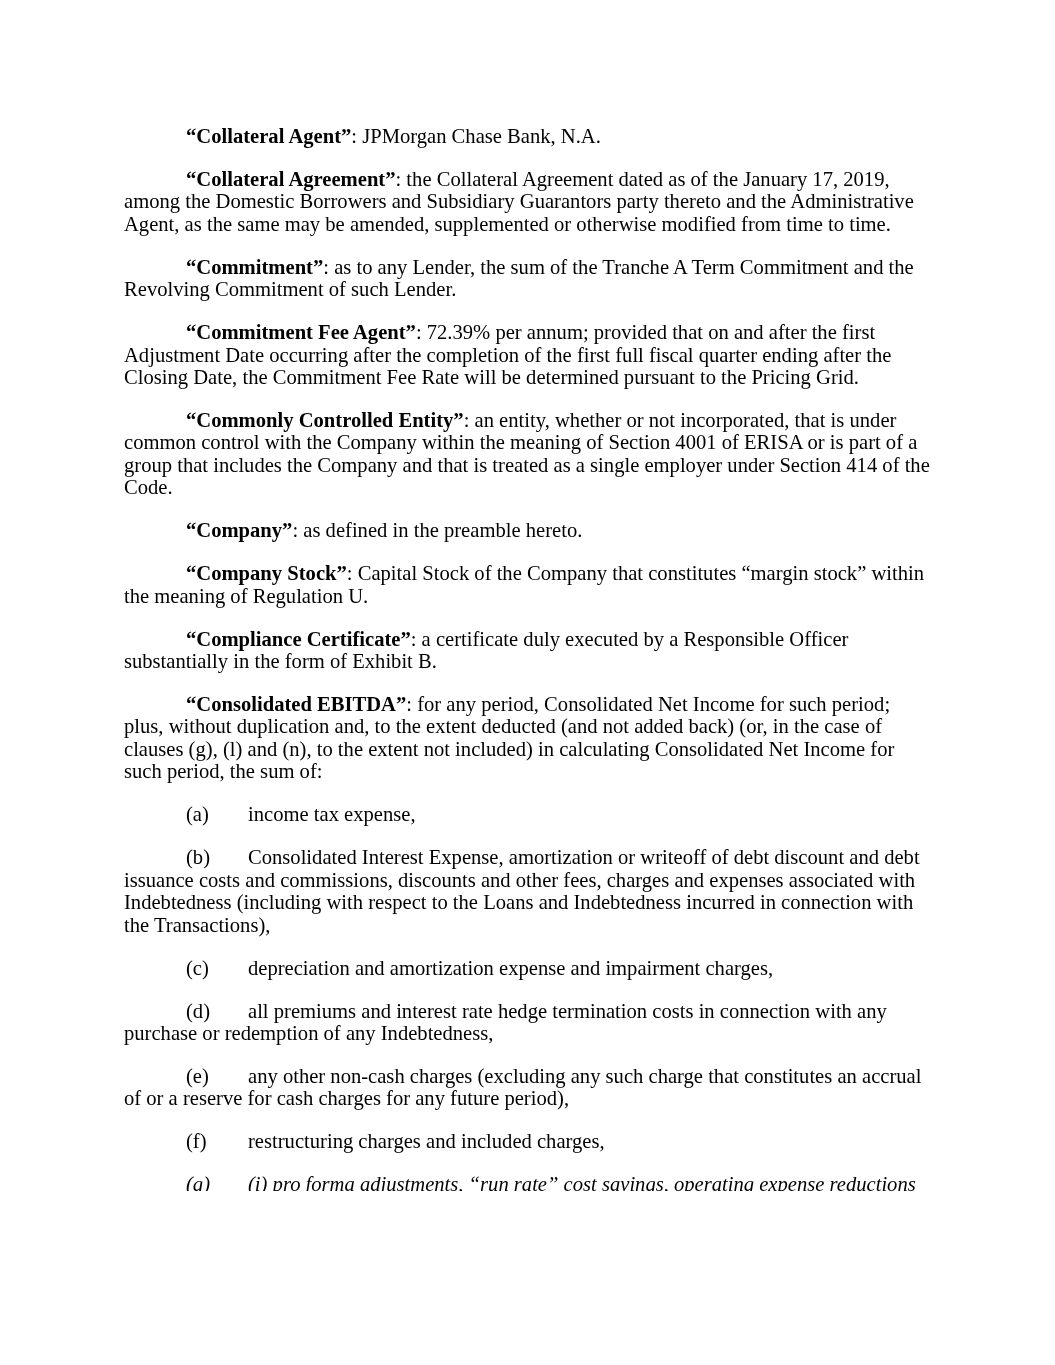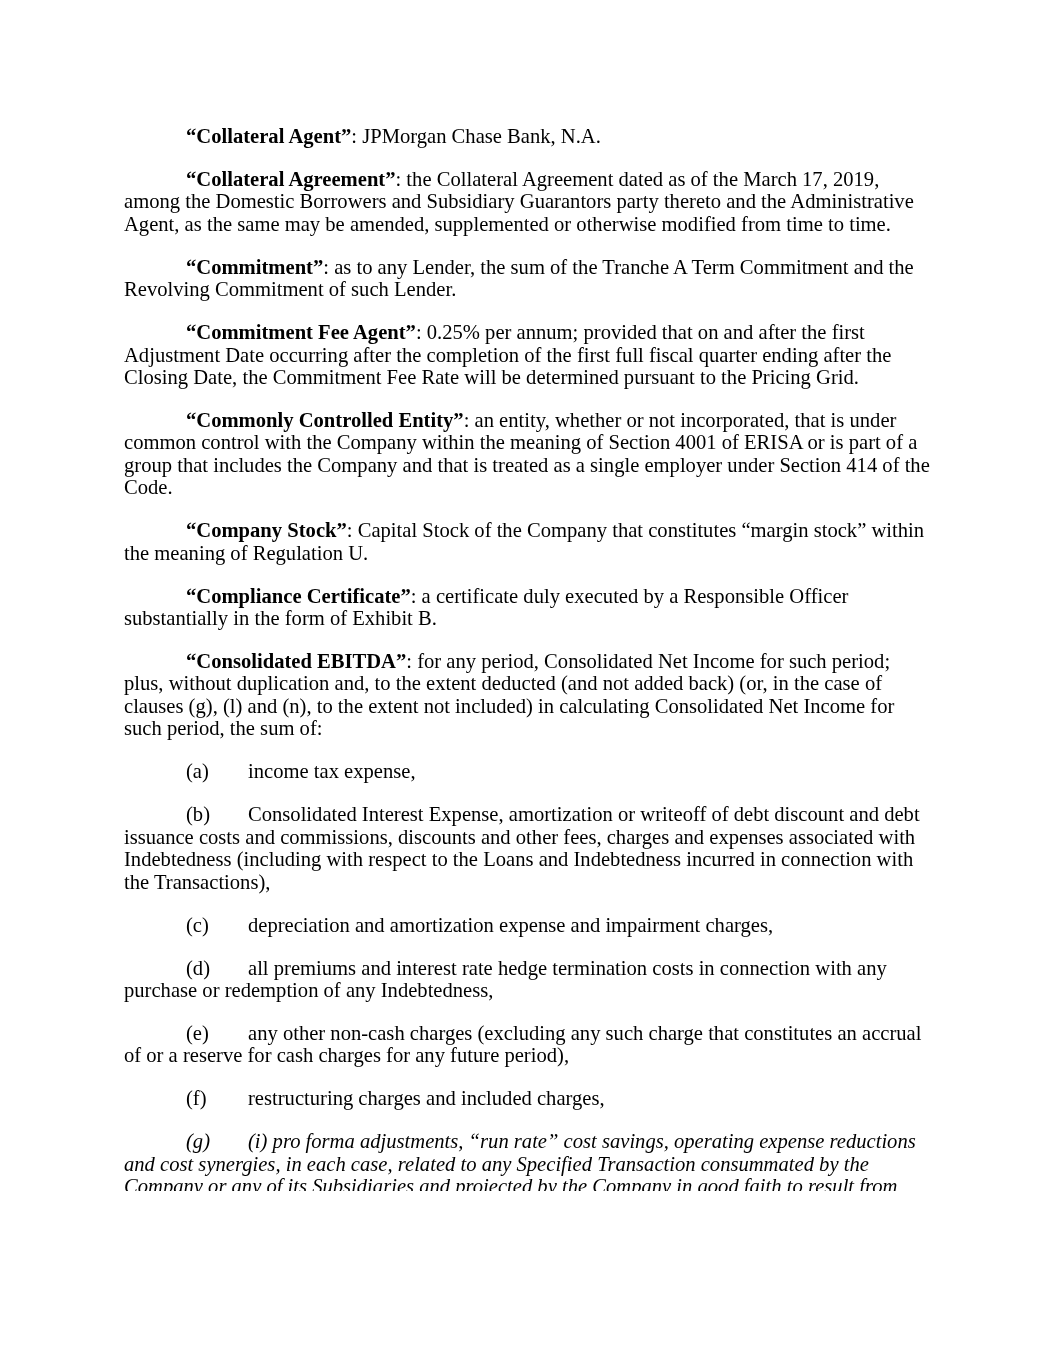--- a/index.html
+++ b/index.html
@@ -42,28 +42,29 @@
     text-align: center;
   }
 </style>
 </head>
 <body>
 
 <div class="page">
   <div class="content">
   <p class="para"><span class="term">“Collateral Agent”</span><span>: JPMorgan Chase Bank, N.A.</span></p>
 
-  <p class="para"><span class="term">“Collateral Agreement”</span><span>: the Collateral Agreement dated as of the March 17, 2019, among the Domestic Borrowers and Subsidiary Guarantors party thereto and the Administrative Agent, as the same may be amended, supplemented or otherwise modified from time to time.</span></p>
+  <p class="para"><span class="term">“Collateral Agreement”</span><span>: the Collateral Agreement dated as of the January 17, 2019, among the Domestic Borrowers and Subsidiary Guarantors party thereto and the Administrative Agent, as the same may be amended, supplemented or otherwise modified from time to time.</span></p>
 
   <p class="para"><span class="term">“Commitment”</span><span>: as to any Lender, the sum of the Tranche A Term Commitment and the Revolving Commitment of such Lender.</span></p>
 
-  <p class="para"><span class="term">“Commitment Fee Agent”</span><span>: 0.25% per annum; provided that on and after the first Adjustment Date occurring after the completion of the first full fiscal quarter ending after the Closing Date, the Commitment Fee Rate will be determined pursuant to the Pricing Grid.</span></p>
+  <p class="para"><span class="term">“Commitment Fee Agent”</span><span>: 72.39% per annum; provided that on and after the first Adjustment Date occurring after the completion of the first full fiscal quarter ending after the Closing Date, the Commitment Fee Rate will be determined pursuant to the Pricing Grid.</span></p>
 
   <p class="para"><span class="term">“Commonly Controlled Entity”</span><span>: an entity, whether or not incorporated, that is under common control with the Company within the meaning of Section 4001 of ERISA or is part of a group that includes the Company and that is treated as a single employer under Section 414 of the Code.</span></p>
 
+  <p class="para"><span class="term">“Company”</span><span>: as defined in the preamble hereto.</span></p>
 
   <p class="para"><span class="term">“Company Stock”</span><span>: Capital Stock of the Company that constitutes “margin stock” within the meaning of Regulation U.</span></p>
 
   <p class="para"><span class="term">“Compliance Certificate”</span><span>: a certificate duly executed by a Responsible Officer substantially in the form of Exhibit B.</span></p>
 
   <p class="para"><span class="term">“Consolidated EBITDA”</span><span>: for any period, Consolidated Net Income for such period; plus, without duplication and, to the extent deducted (and not added back) (or, in the case of clauses (g), (l) and (n), to the extent not included) in calculating Consolidated Net Income for such period, the sum of:</span></p>
 
   <p class="para"><span class="li-label">(a)</span><span>income tax expense,</span></p>
 
   <p class="para"><span class="li-label">(b)</span><span>Consolidated Interest Expense, amortization or writeoff of debt discount and debt issuance costs and commissions, discounts and other fees, charges and expenses associated with Indebtedness (including with respect to the Loans and Indebtedness incurred in connection with the Transactions),</span></p>

